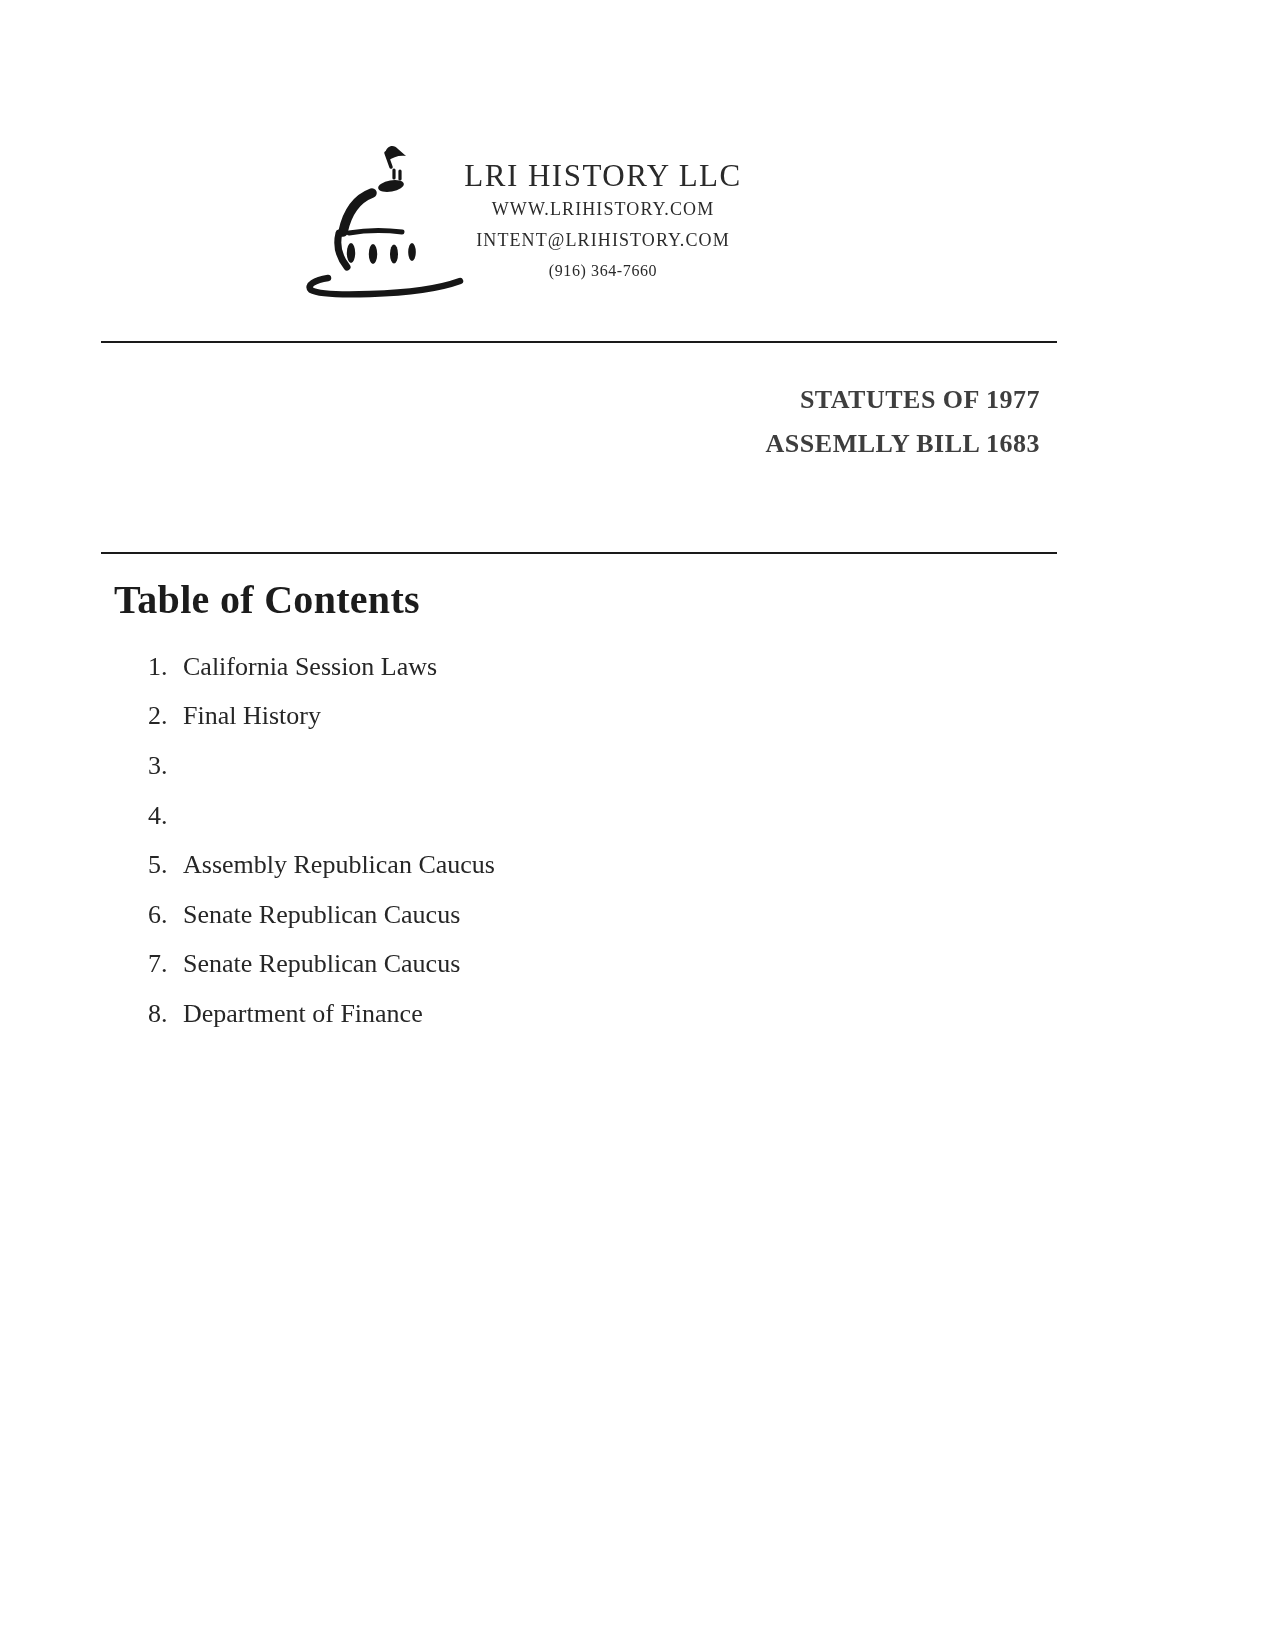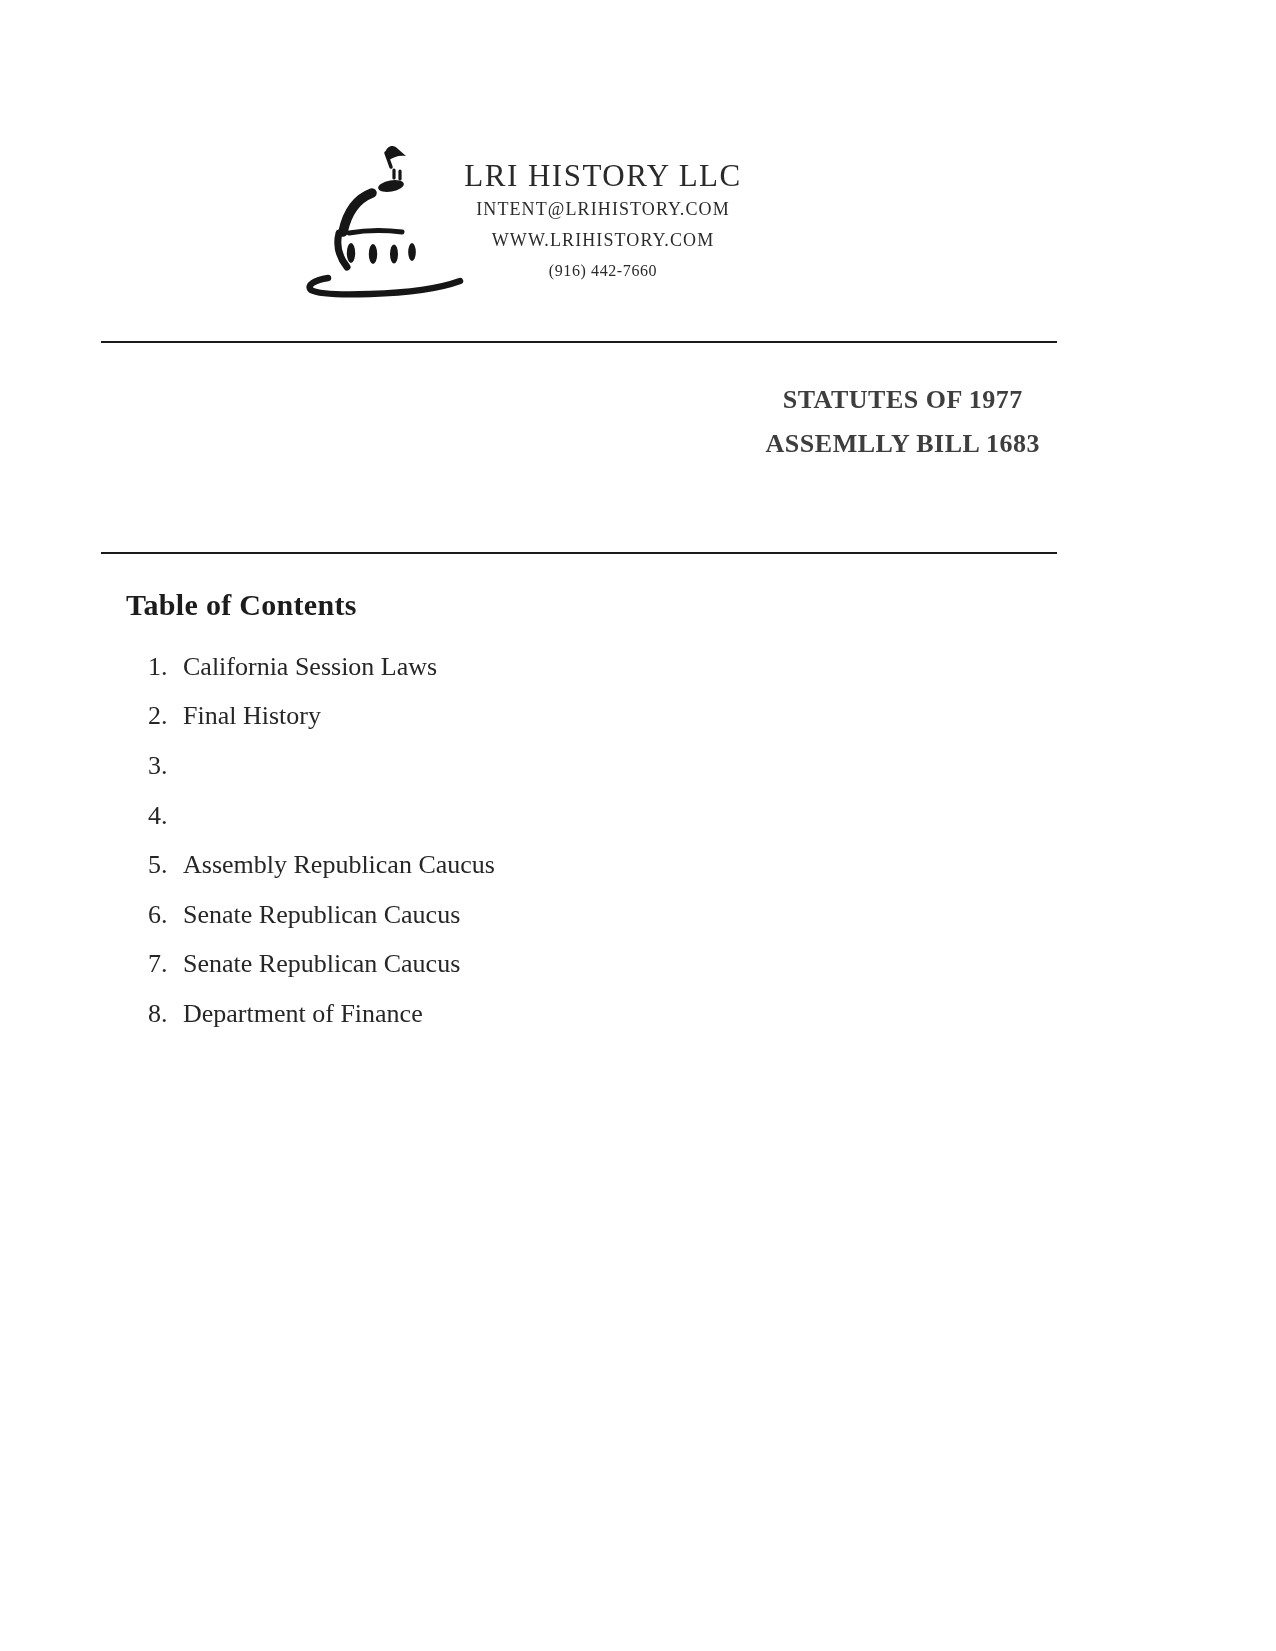--- a/index.html
+++ b/index.html
@@ -65,37 +65,37 @@
     margin: 0;
   }
   .rule-top { top: 341px; }
   .rule-mid { top: 552px; }
 
   
   .doc-heading {
     position: absolute;
     top: 378px;
     right: 236px;
-    text-align: center;
+    text-align: right;
     font-weight: bold;
     font-size: 26px;
     line-height: 43.5px;
     letter-spacing: 0.5px;
     color: #3e3e3e;
     margin-left: 17px;
   }
   .doc-heading-line { white-space: pre; }
 
   
   .toc-title {
     position: absolute;
     left: 114px;
     top: 576px;
-    margin: 12px;
-    font-size: 30px;
+    margin: 0;
+    font-size: 40px;
     font-weight: bold;
     letter-spacing: 0.3px;
     color: #1c1c1c;
     text-align: center;
   }
   .toc-list {
     position: absolute;
     left: 148px;
     top: 642px;
     margin: 0;
@@ -144,23 +144,23 @@
           <ellipse cx="96" cy="121" rx="4" ry="9.5" fill="#161616" stroke="none"></ellipse>
           <ellipse cx="114" cy="119" rx="3.8" ry="9" fill="#161616" stroke="none"></ellipse>
 
           <path d="M30,145 C17,147 8,152 13,157 C20,161 42,162 72,161 C106,160 140,156 162,148" stroke-width="6.5"></path>
         </svg>
       </span>
     </div>
 
     <div class="header-text">
       <div class="company-name">LRI HISTORY LLC</div>
+      <div class="contact-line">WWW.LRIHISTORY.COM</div>
       <div class="contact-line">INTENT@LRIHISTORY.COM</div>
-      <div class="contact-line">WWW.LRIHISTORY.COM</div>
-      <div class="phone-line">(916) 442-7660</div>
+      <div class="phone-line">(916) 364-7660</div>
     </div>
   </header>
 
   <div class="rule rule-top"></div>
 
   <section class="doc-heading">
     <div class="doc-heading-line">STATUTES OF 1977</div>
     <div class="doc-heading-line">ASSEMLLY BILL 1683</div>
   </section>
 

